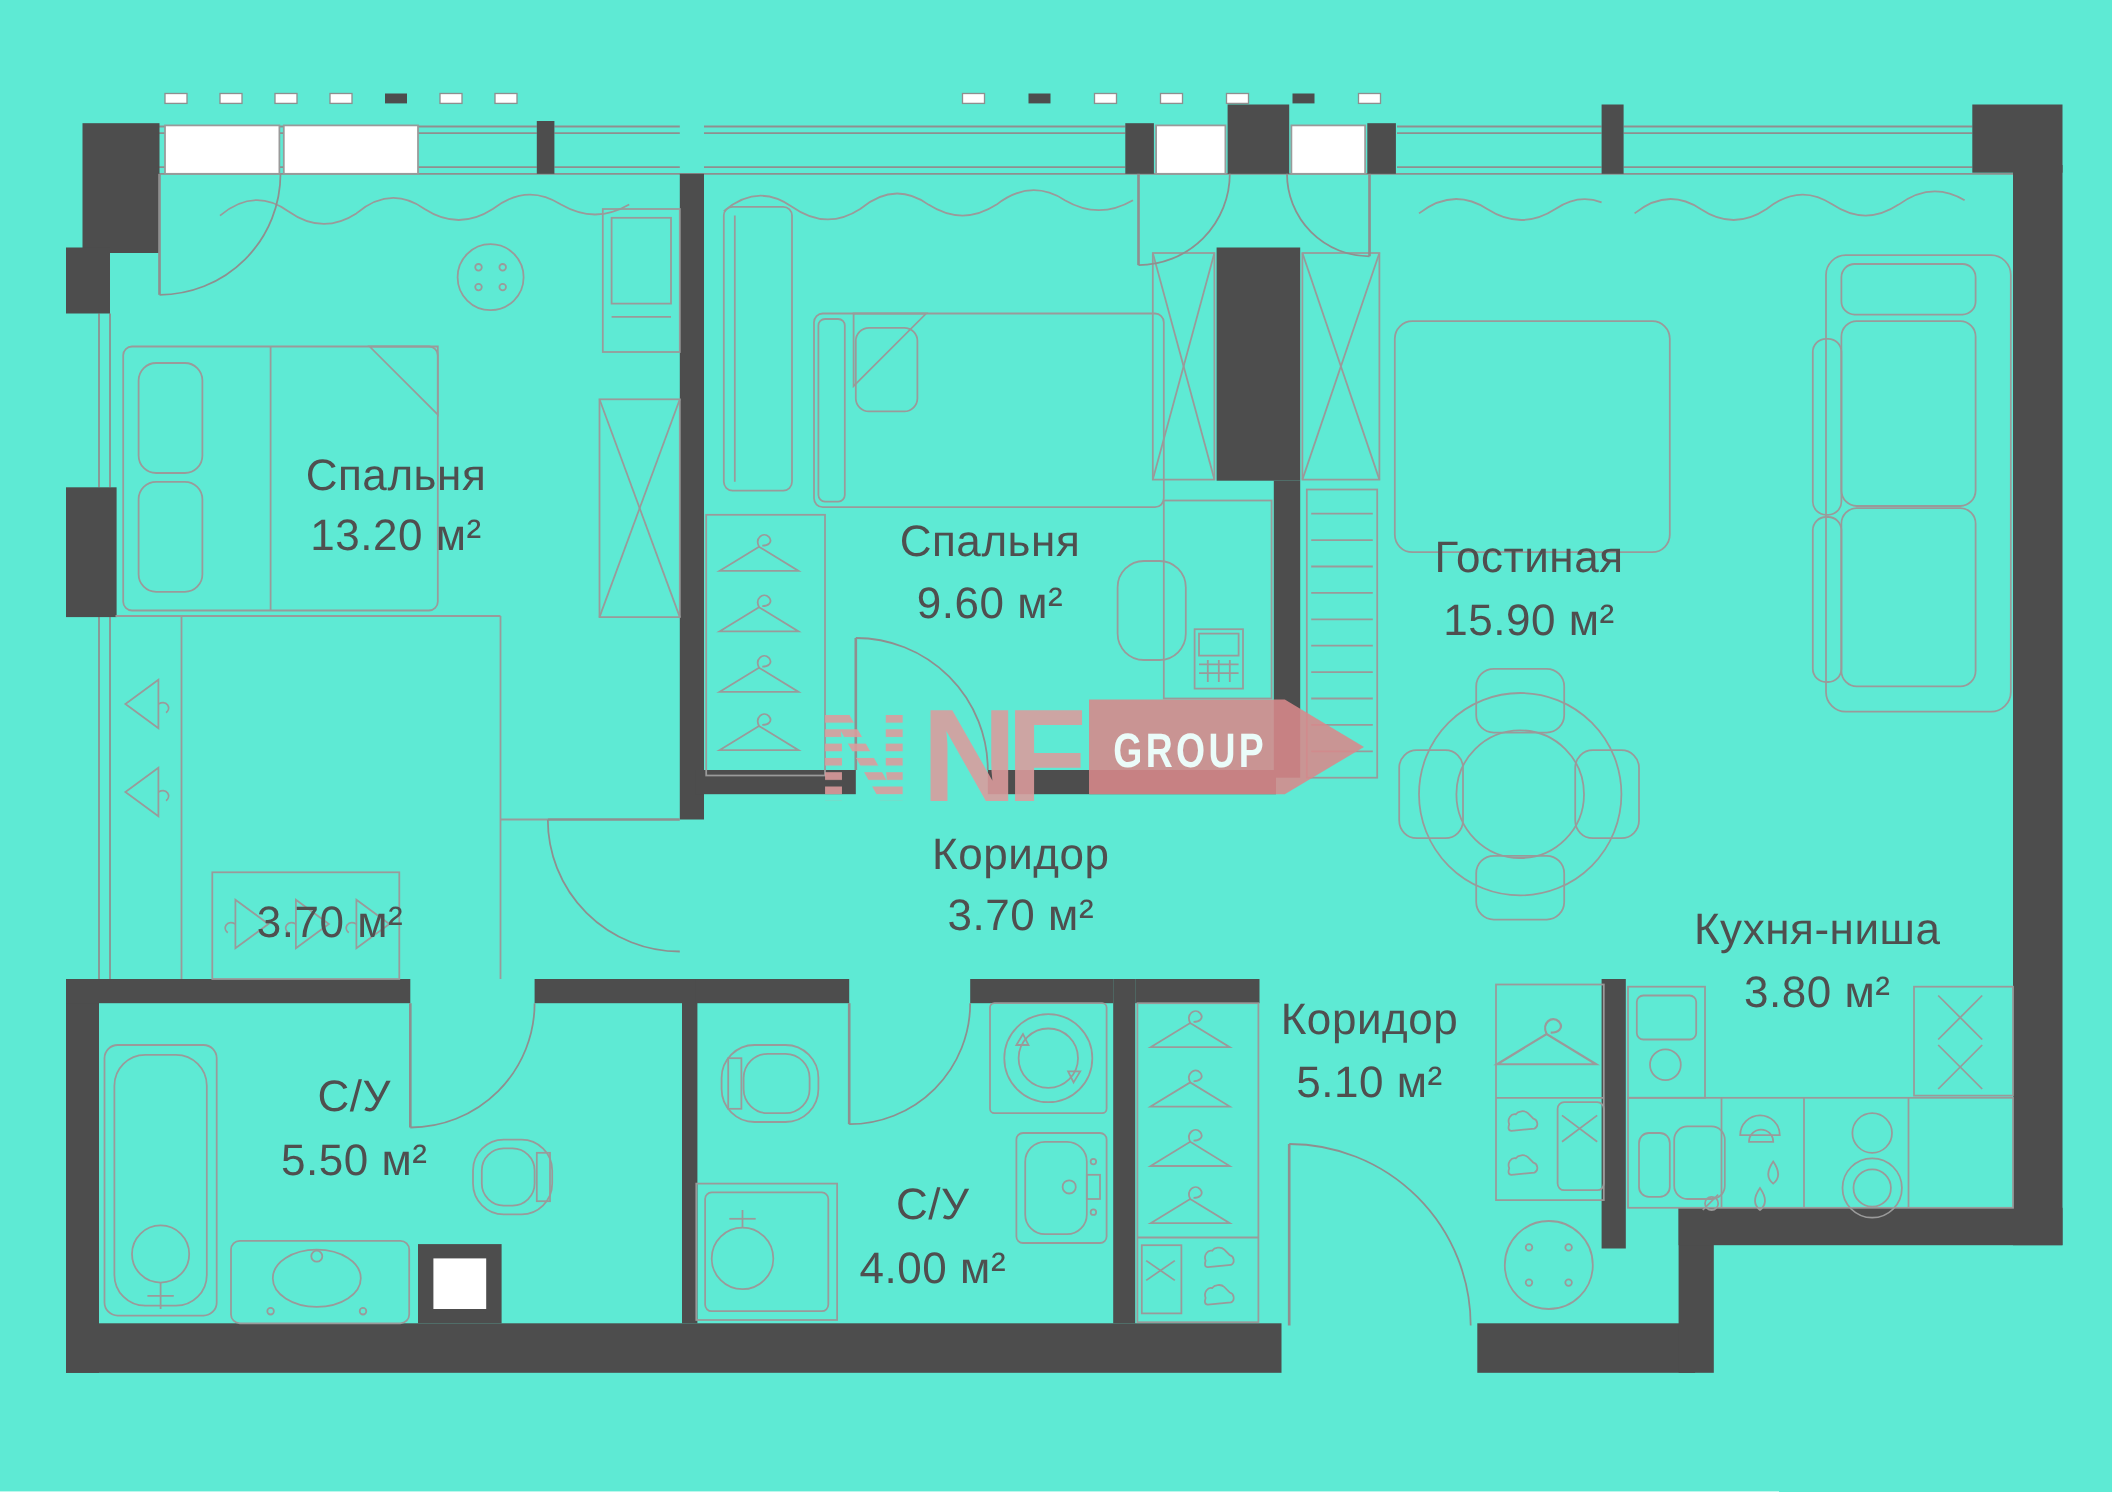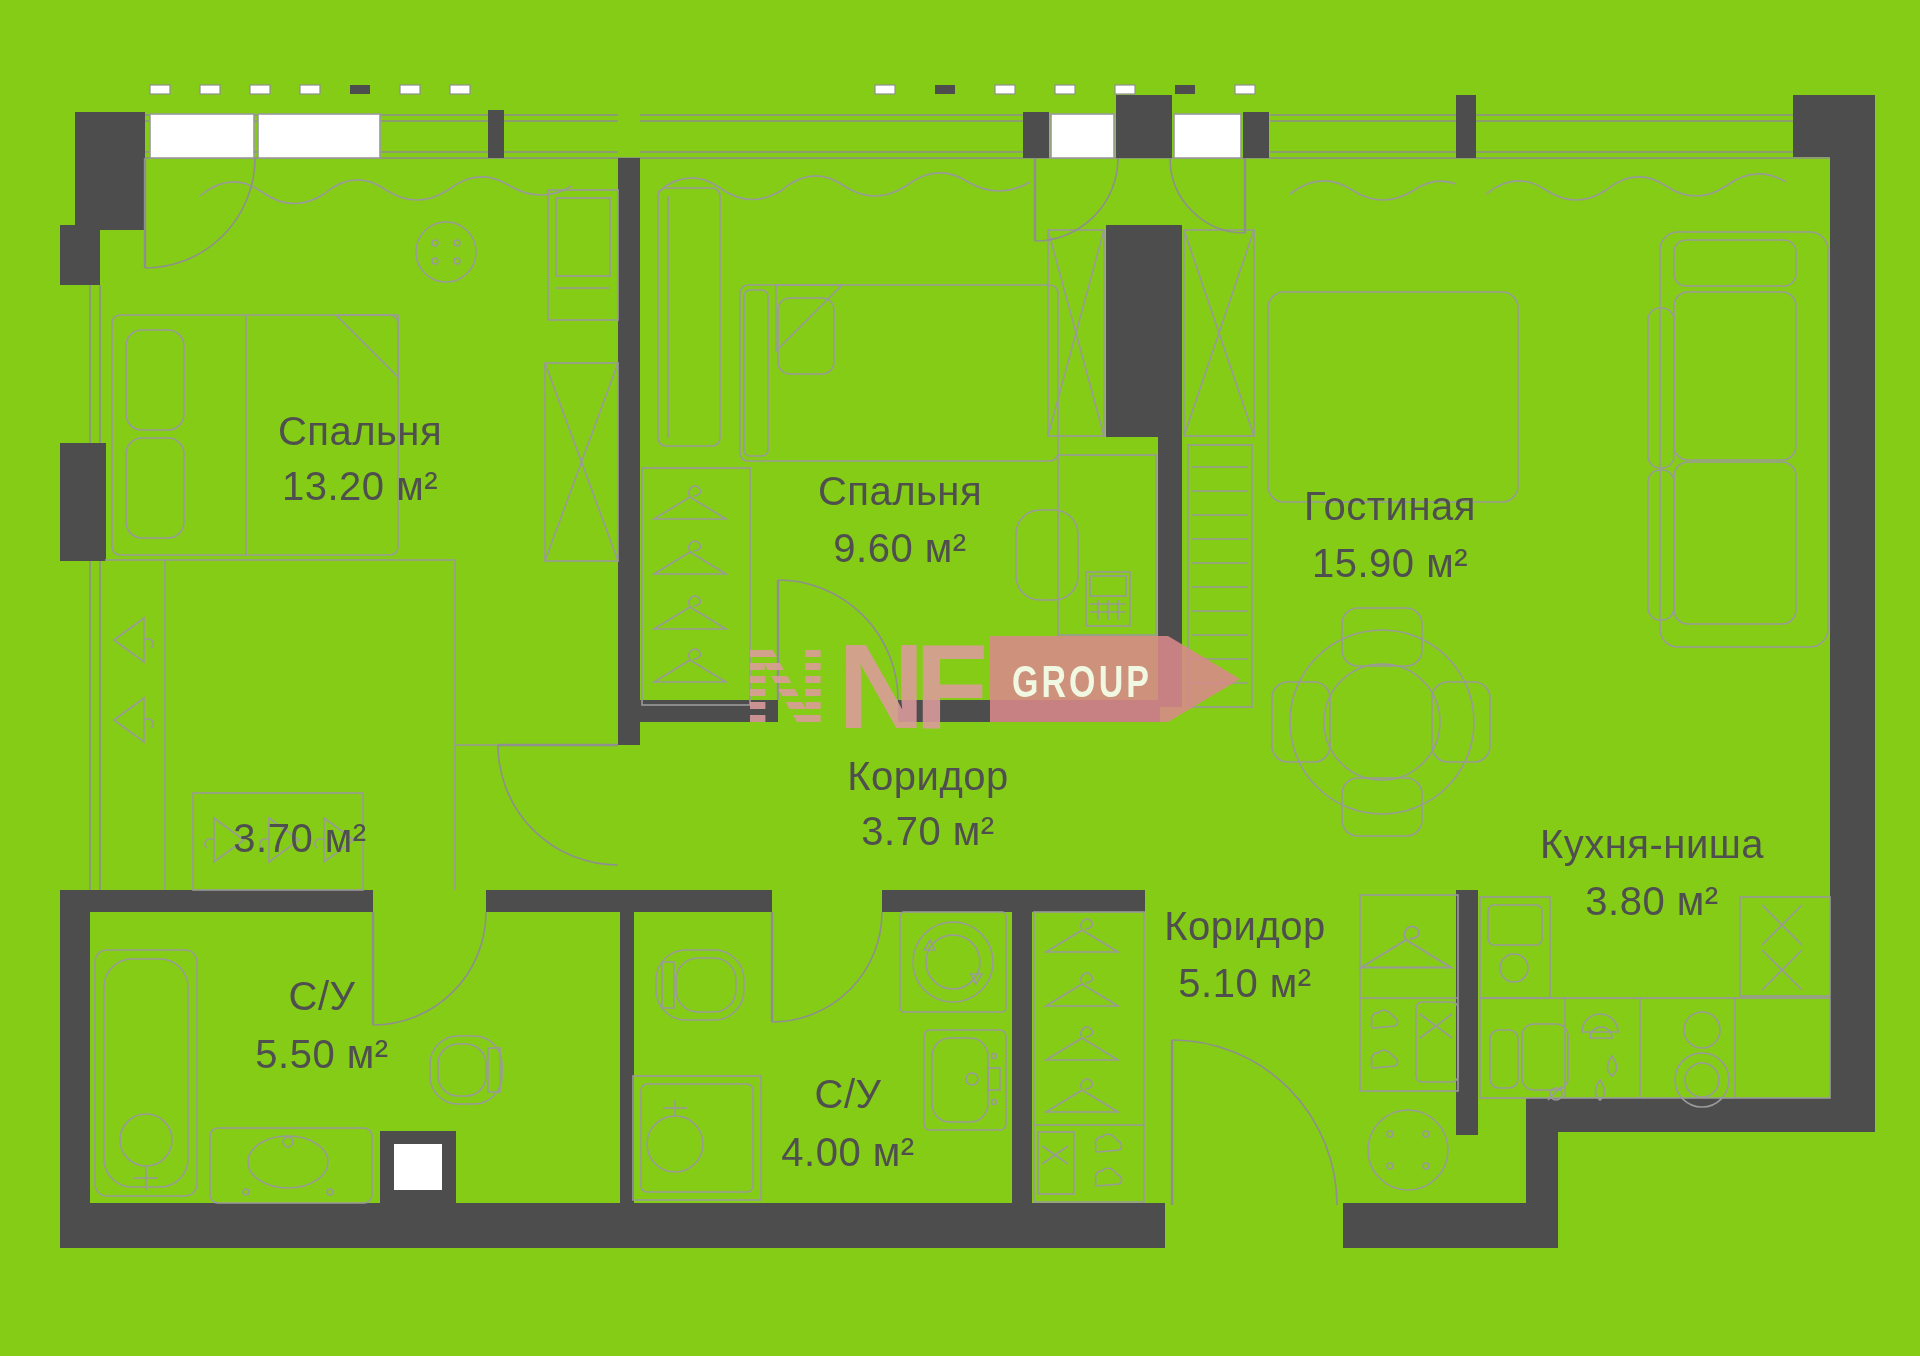--- a/index.html
+++ b/index.html
@@ -1,16 +1,16 @@
 <!DOCTYPE html>
 <html><head>
 <meta charset="utf-8">
 <style>
   html,body{margin:0;padding:0;background:#fff}
-  .page{width:1920px;height:1356px;background:#84cc16;position:relative;font-family:"Liberation Sans",sans-serif}
+  .page{width:1920px;height:1356px;background:#5eead4;position:relative;font-family:"Liberation Sans",sans-serif}
   svg{display:block}
   .w{fill:#4d4d4d;stroke:none}
   .ln{stroke:#8f8f8f;stroke-width:1.6;fill:none}
   .fn{stroke:#9a9a9a;stroke-width:1.6;fill:none}
   .fw{stroke:#9a9a9a;stroke-width:1.6;fill:#fff}
   .door{stroke:#8f8f8f;stroke-width:1.6;fill:none}
   .leaf{stroke:#8f8f8f;stroke-width:2.4}
   .tick{stroke:#8f8f8f;stroke-width:1.2;fill:#fff}
   .tickd{fill:#4d4d4d;stroke:none}
   text.lbl{font-family:"Liberation Sans",sans-serif;font-size:40px;font-weight:400;fill:#4f4f4f;letter-spacing:.5px}

